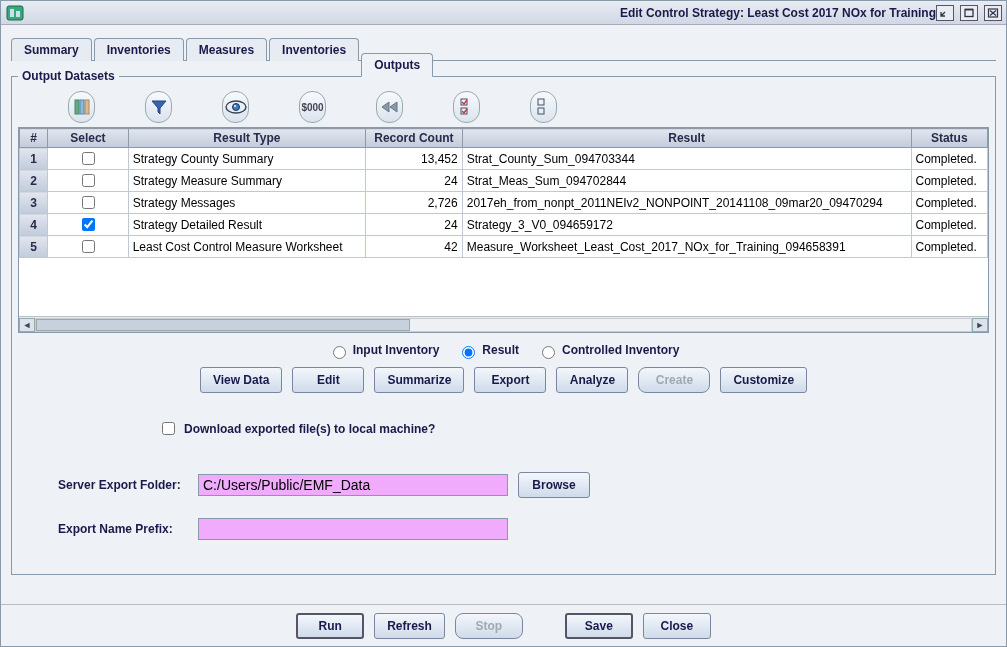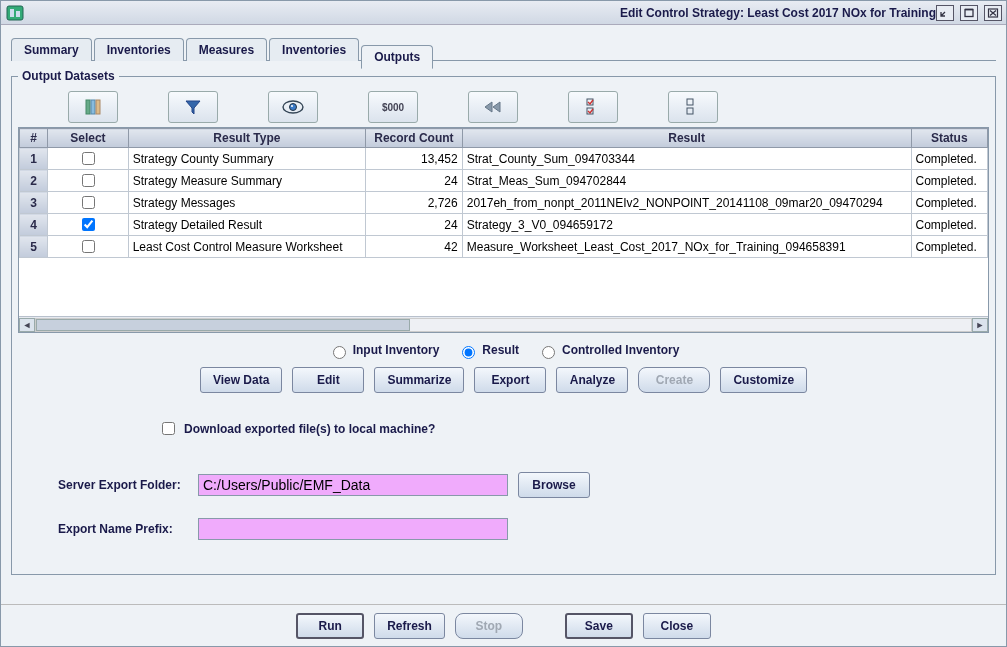--- a/index.html
+++ b/index.html
@@ -70,44 +70,44 @@
     font-weight: bold;
     border-top-left-radius: 4px;
     border-top-right-radius: 4px;
     cursor: pointer;
     position: relative;
     top: 1px;
   }
   .tab.active {
     background: #eef2f6;
     border-bottom: 1px solid #eef2f6;
-    top: 9px;
+    top: 17px;
   }
   fieldset.output-datasets {
     border: 1px solid #8899aa;
     margin: 8px 0 10px 0;
     padding: 6px 6px 14px 6px;
   }
   fieldset.output-datasets legend {
     color: #1a1a4a;
     font-weight: bold;
     padding: 0 4px;
   }
   .toolbar {
     display: flex;
     gap: 2px;
     padding: 2px;
     margin-bottom: 2px;
   }
   .toolbtn {
-    width: 50px;
+    width: 27px;
     height: 32px;
     background: linear-gradient(to bottom, #f7fafd, #dbe3ed);
     border: 1px solid #9aa;
-    border-radius: 3px;
+    border-radius: 13px;
     display: flex;
     align-items: center;
     justify-content: center;
     cursor: pointer;
     font-size: 13px;
     color: #445;
     margin-left: 48px;
   }
   .toolbtn.small { font-size: 10px; font-weight: bold; }
   .table-wrap {

